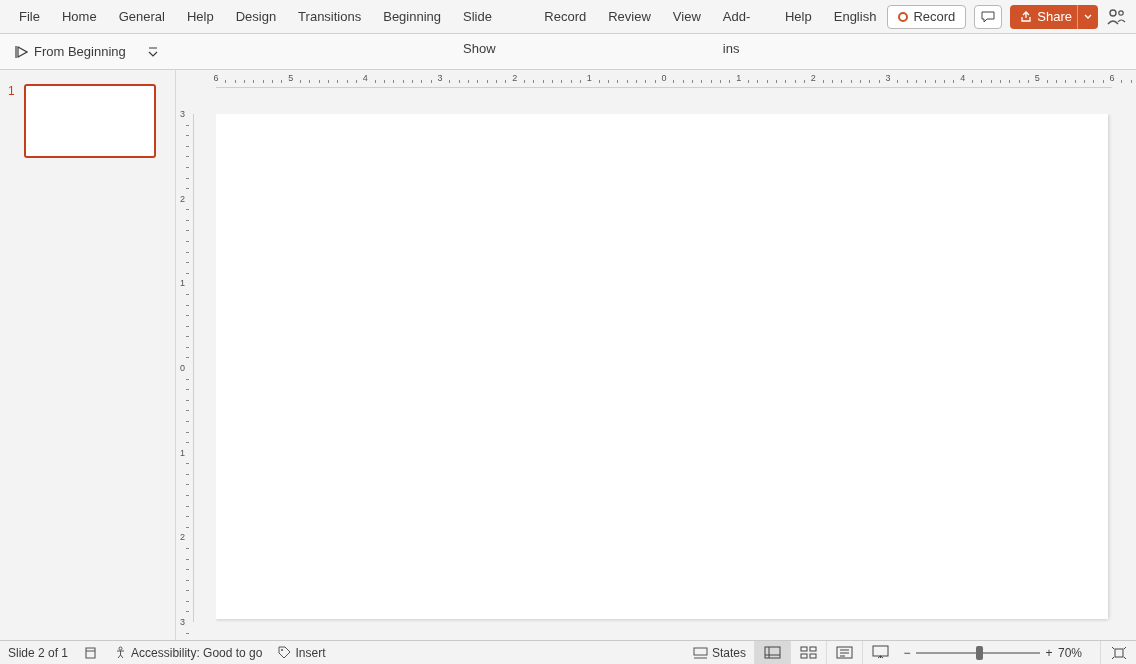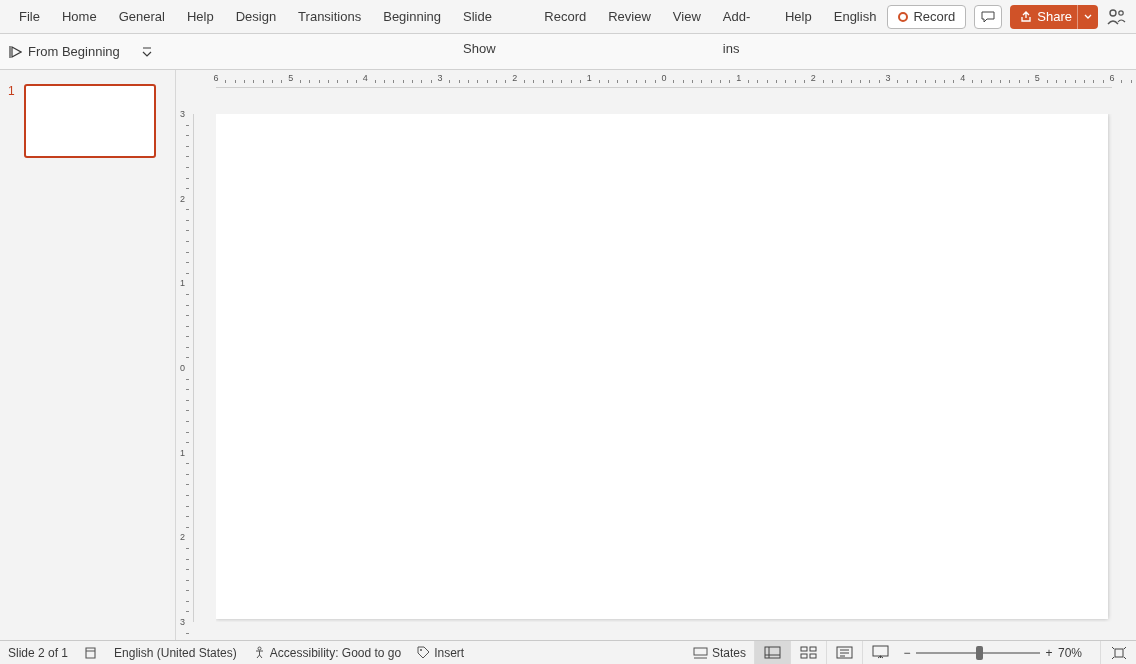--- a/index.html
+++ b/index.html
@@ -77,21 +77,21 @@
   .account-icon {
     width: 20px;
     height: 20px;
     cursor: pointer;
   }
   
   .quick-bar {
     height: 36px;
     display: flex;
     align-items: center;
-    padding-left: 0;
+    padding-left: 6px;
     border-bottom: 1px solid #d1d1d1;
     background: #f9f9f9;
   }
   .quick-btn {
     display: flex;
     align-items: center;
     gap: 6px;
     padding: 0 8px;
     height: 26px;
     cursor: pointer;
@@ -492,21 +492,20 @@
   </div>
 </div>
 
 <div class="status-bar">
   <div class="sb-item">Slide 2 of 1</div>
   <div class="sb-item sb-click">
     <svg width="14" height="14" viewBox="0 0 14 14">
         <path d="M2 2 h9 v10 h-9 z M2 5 h9" fill="none" stroke="#555" stroke-width="1.1"></path>
       </svg>
   </div>
-  <div class="sb-item sb-click">English (United States)</div>
   <div class="sb-item sb-click">
     <svg width="13" height="13" viewBox="0 0 13 13">
         <circle cx="6.5" cy="2.5" r="1.5" fill="none" stroke="#555" stroke-width="1"></circle>
         <path d="M3 5 h7 M6.5 5 v4 M4 12 l2.5 -3 l2.5 3" fill="none" stroke="#555" stroke-width="1"></path>
       </svg>
     <span>Accessibility: Good to go</span>
   </div>
   <div class="sb-item sb-click">
     <svg width="13" height="13" viewBox="0 0 13 13">
         <path d="M1 1 h6 l5 5 l-6 6 l-5 -5 z" fill="none" stroke="#555" stroke-width="1"></path>

